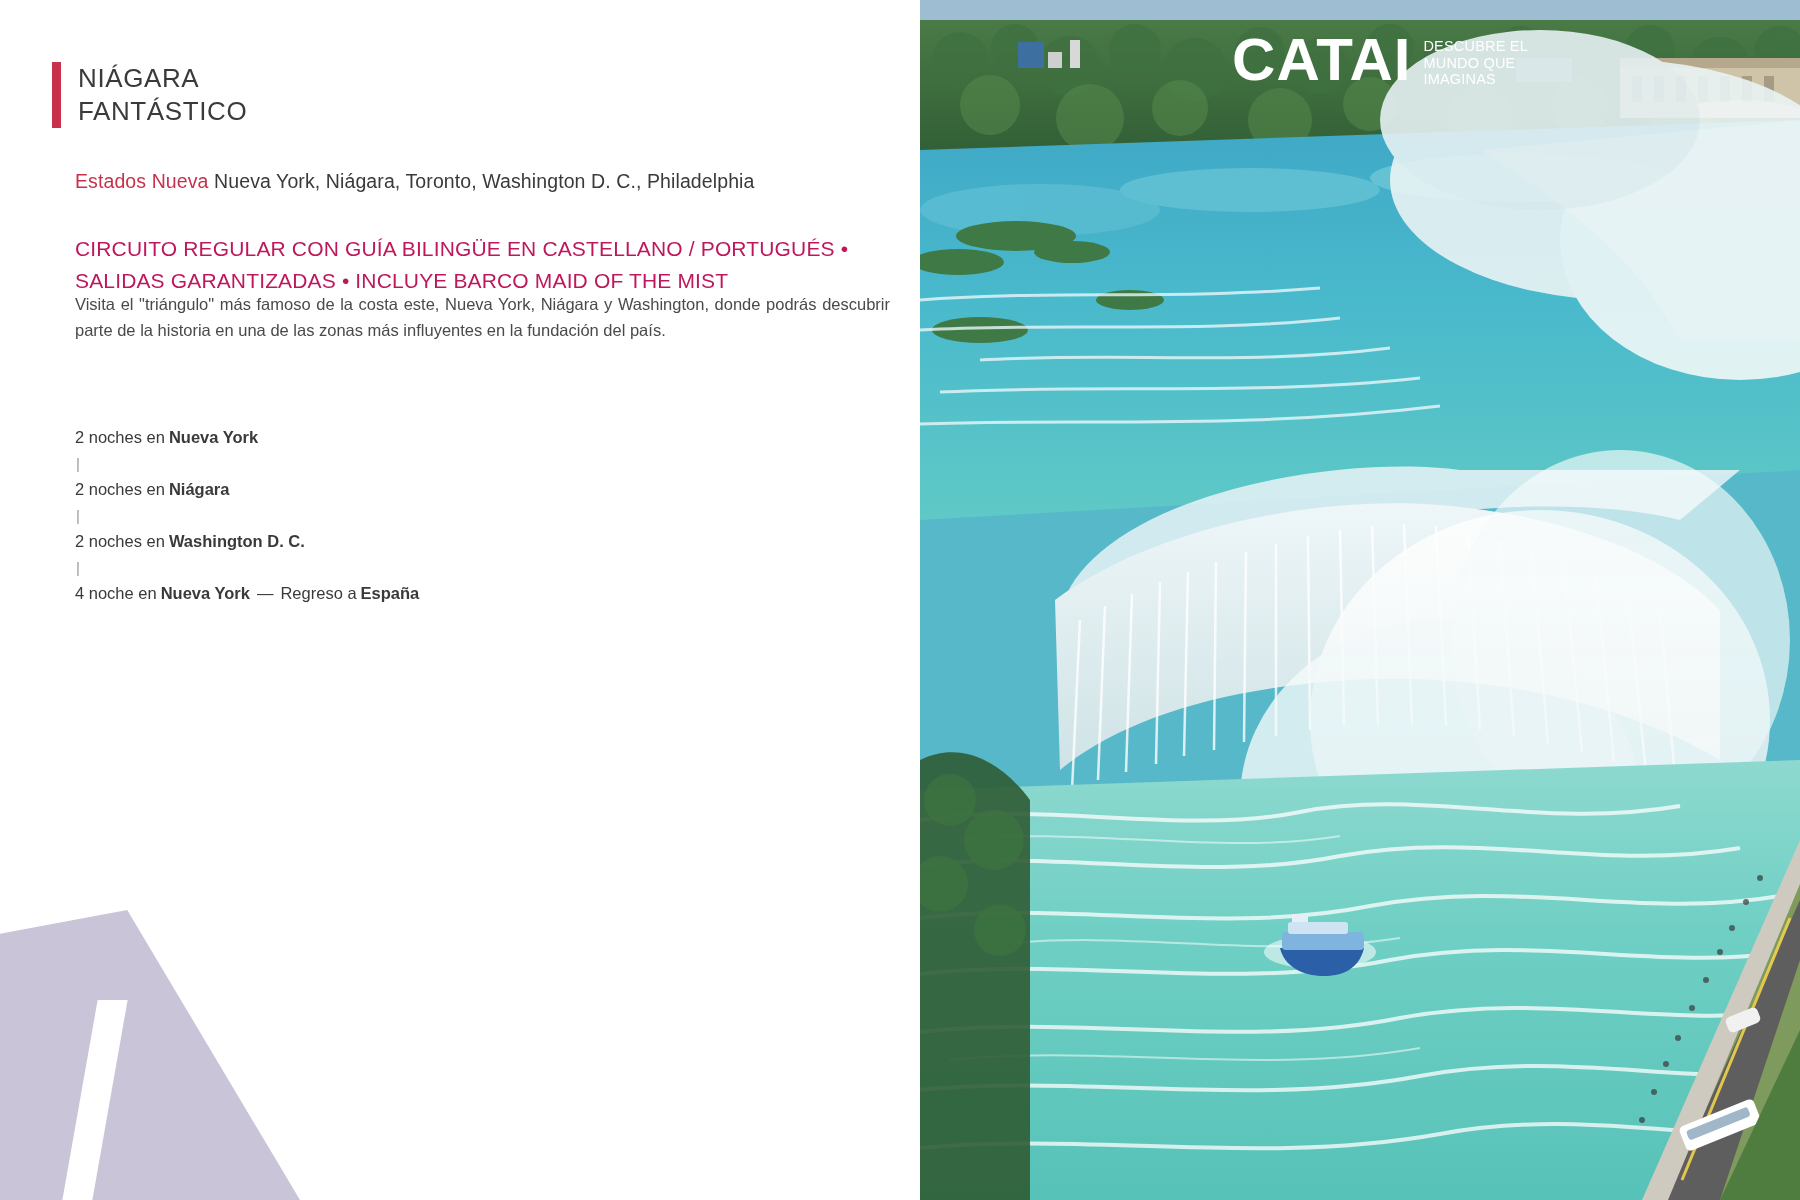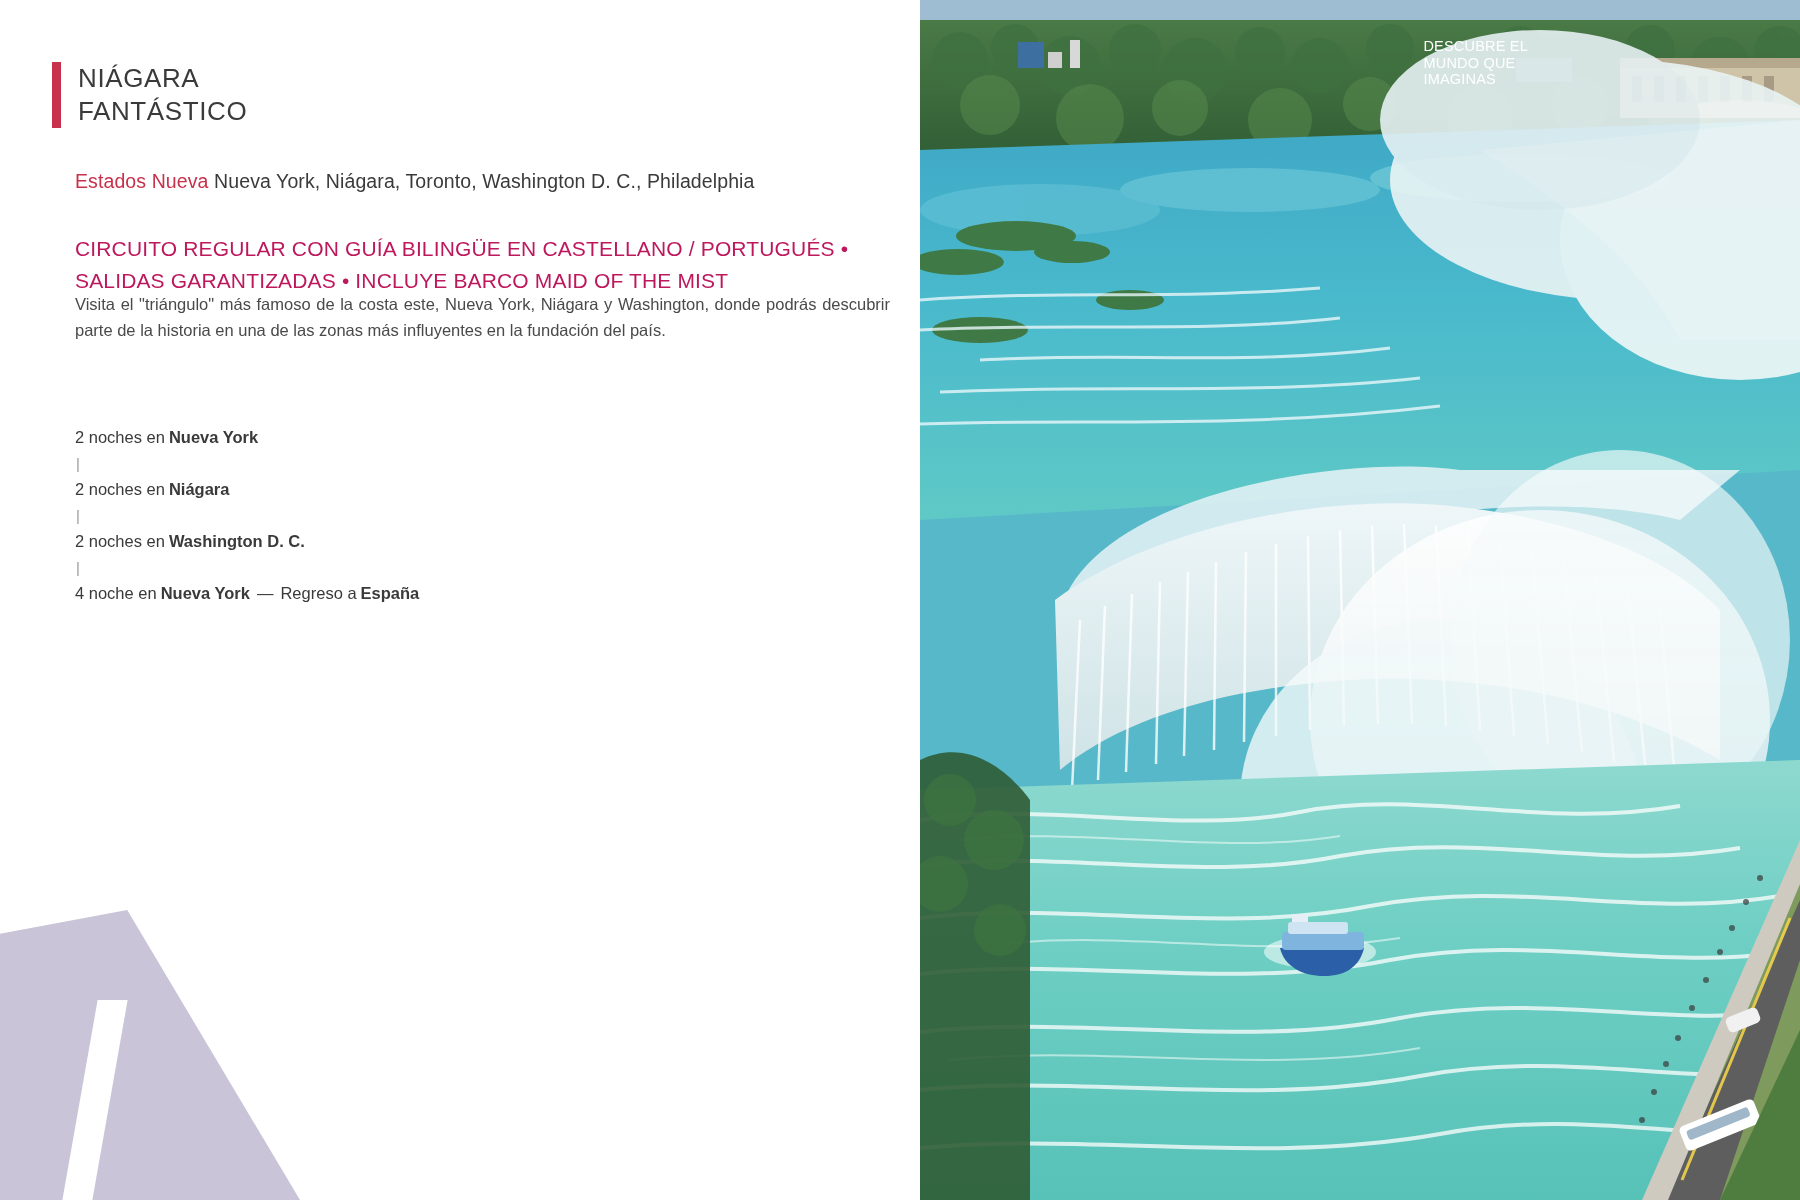--- a/index.html
+++ b/index.html
@@ -537,19 +537,20 @@
       <path d="M0,760 C40,740 80,760 110,800 L110,1200 L0,1200 Z" fill="#2f5c34" opacity="0.9"></path>
       <g fill="#3d7341" opacity="0.8">
         <circle cx="30" cy="800" r="26"></circle>
           <circle cx="74" cy="840" r="30"></circle>
         <circle cx="20" cy="884" r="28"></circle>
           <circle cx="80" cy="930" r="26"></circle>
       </g>
     </svg>
 
     <div class="logo">
+      <div class="logo-word">CATAI</div>
       <div class="logo-tag">DESCUBRE EL
 MUNDO QUE
 IMAGINAS</div>
     </div>
   </div>
 
 </div>
 
 </body></html>

